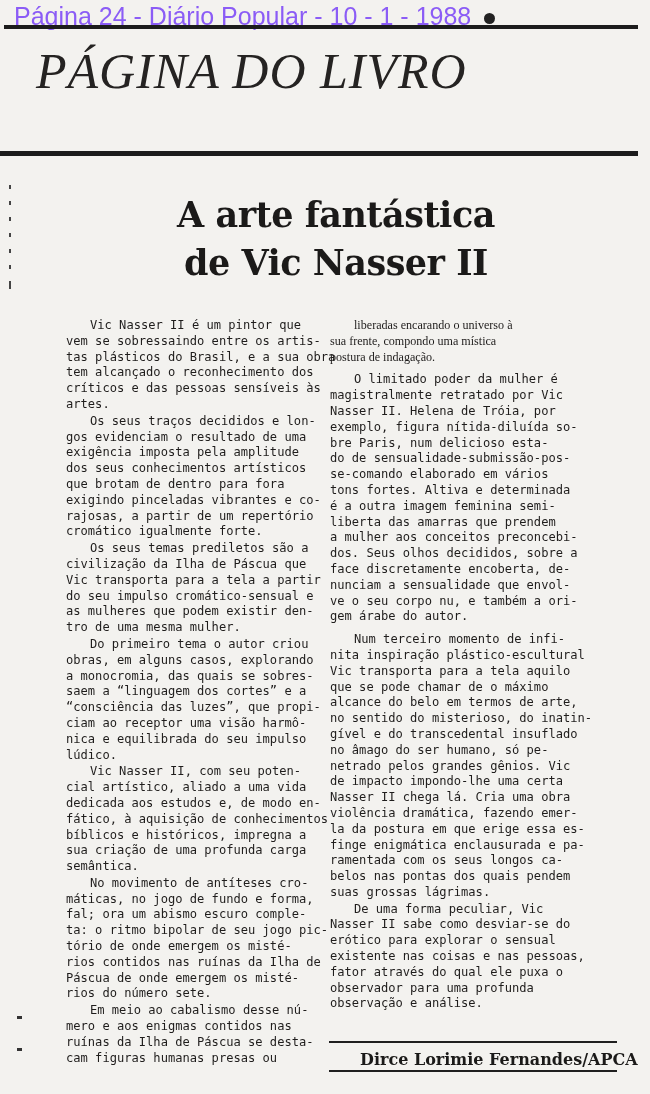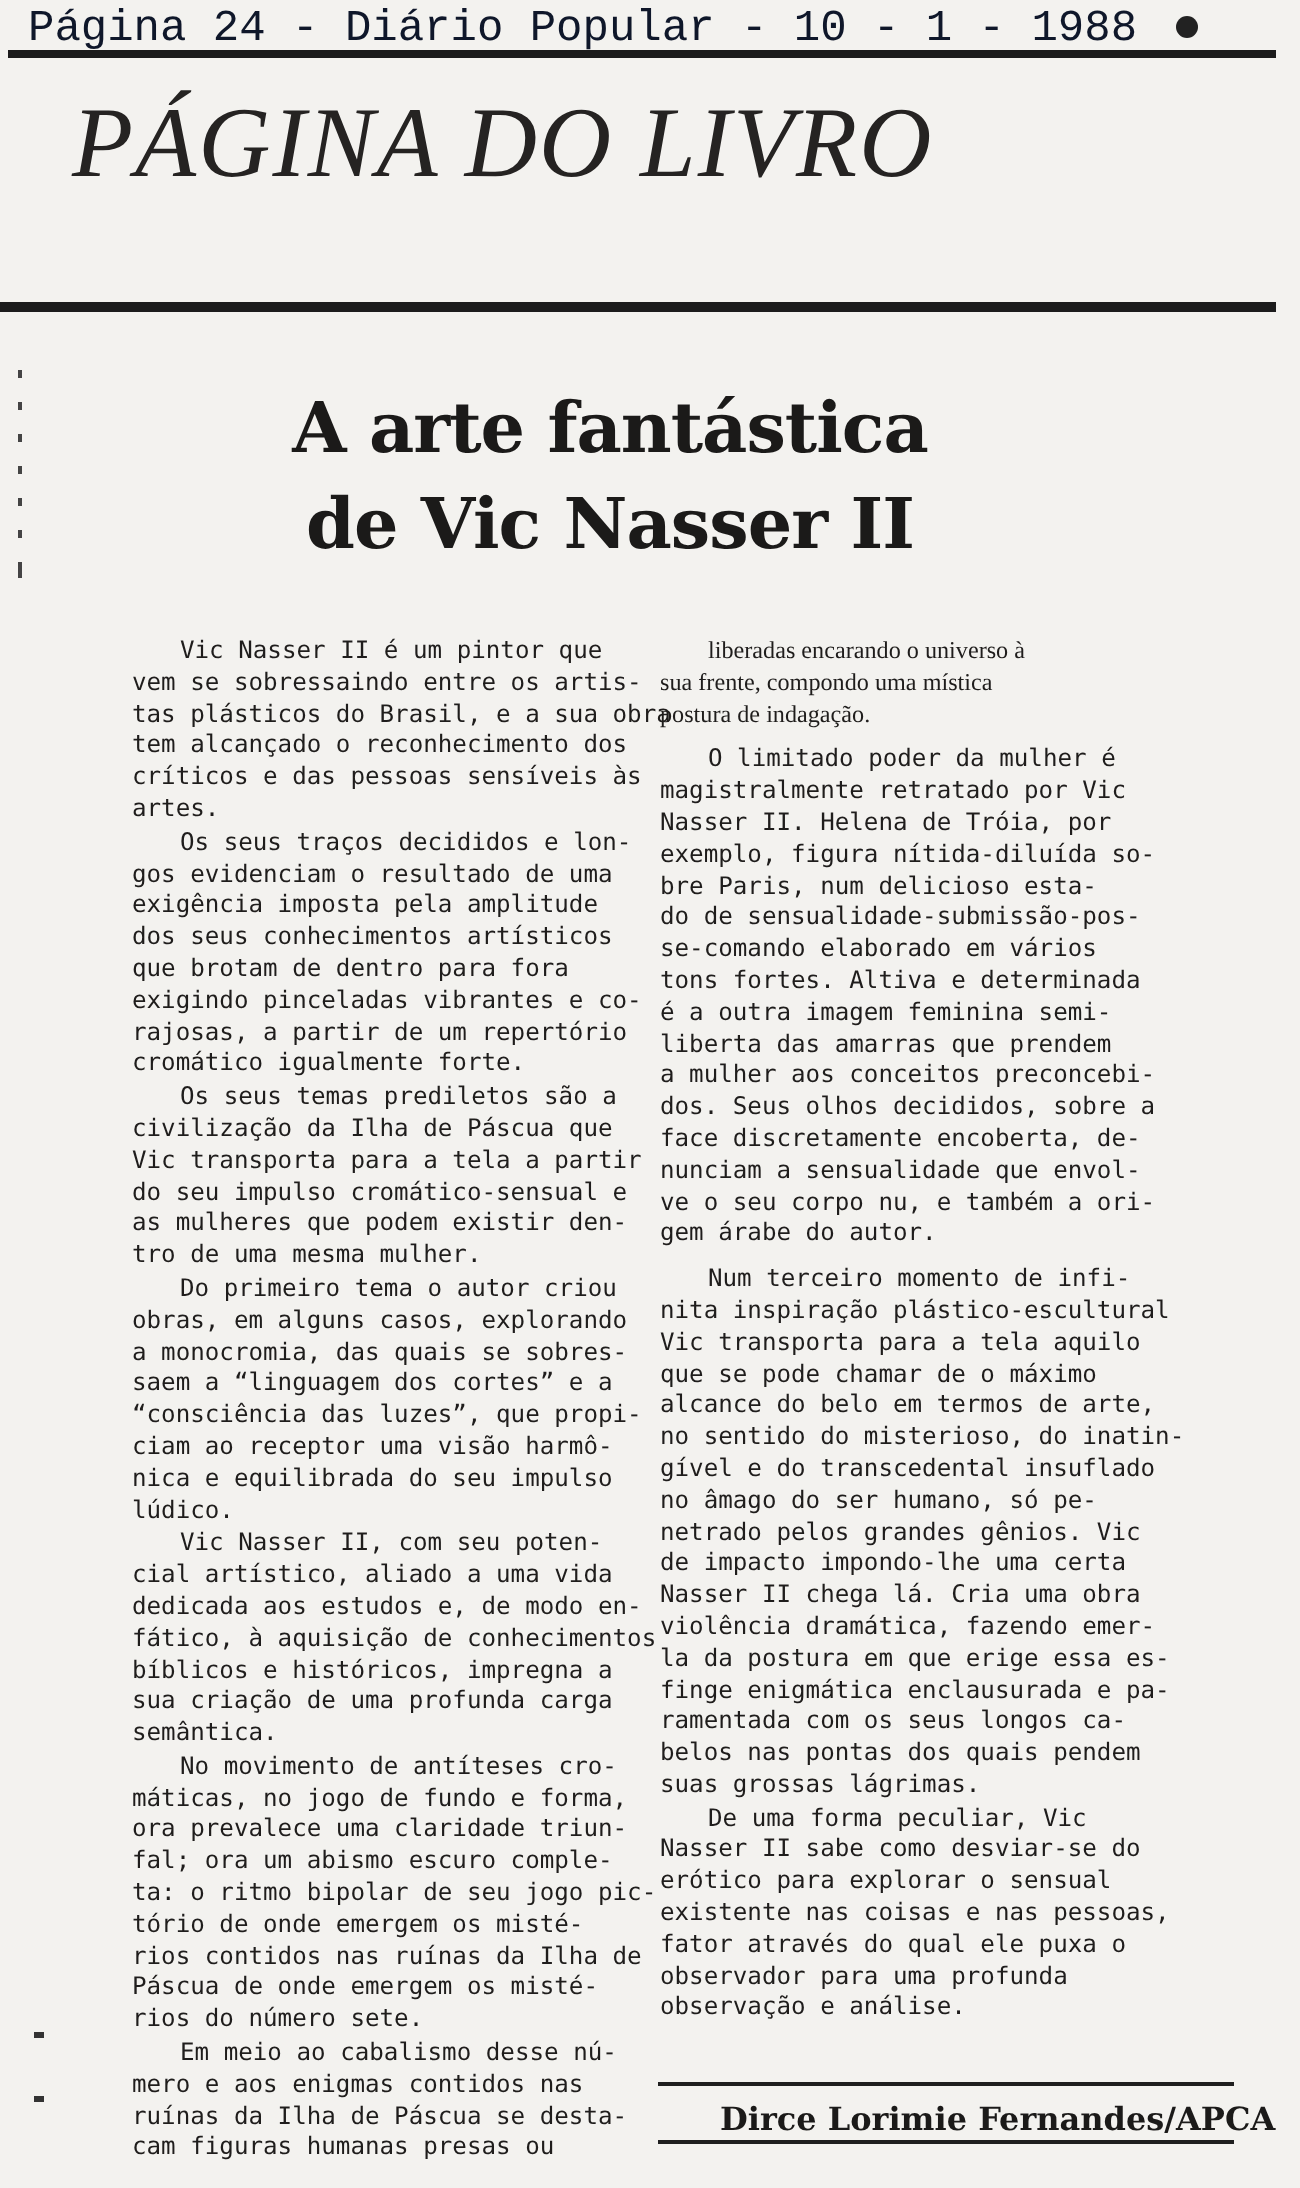--- a/index.html
+++ b/index.html
@@ -6,43 +6,43 @@
   body {
     width: 650px; height: 1094px; overflow: hidden;
     background: #f3f2ef;
     font-family: "DejaVu Serif", serif;
     color: #1d1b1a;
     position: relative;
   }
   .page { position: absolute; left: 0; top: 0; width: 650px; height: 1094px; }
   .masthead {
     position: absolute; left: 14px; top: 2px;
-    font-family: Liberation Mono, monospace;
-    font-size: 22px; color: #0f172a;
+    font-family: Liberation Sans, sans-serif;
+    font-size: 25px; color: #8b5cf6;
     letter-spacing: 0px;
     white-space: nowrap;
   }
   .masthead .dot {
     display: inline-block; width: 11px; height: 11px; border-radius: 50%;
     background: #222; margin-left: 6px; vertical-align: 1px;
   }
   .rule-top { position: absolute; left: 4px; top: 25px; width: 634px; height: 4px; background: #1c1c1c; }
   .section-title {
     position: absolute; left: 36px; top: 46px; width: 600px;
     font-family: "Liberation Serif", serif;
     font-style: italic; font-size: 50px; line-height: 1;
     color: #252322; letter-spacing: 1px;
     white-space: nowrap;
   }
   .rule-mid { position: absolute; left: 0px; top: 151px; width: 638px; height: 5px; background: #1c1c1c; }
   .margin-marks { position: absolute; left: 9px; top: 185px; width: 4px; }
   .margin-marks span { display: block; width: 2px; height: 4px; background: #444; margin-bottom: 12px; }
   .margin-marks span.tall { height: 8px; }
   .headline {
-    position: absolute; left: 105px; top: 191px; width: 400px;
+    position: absolute; left: 136px; top: 191px; width: 400px;
     text-align: center;
     font-family: "DejaVu Serif", serif; font-weight: bold;
     font-size: 35px; line-height: 48px; color: #1b1a19;
     letter-spacing: -0.5px;
   }
   .col {
     position: absolute; top: 318px;
     font-family: "DejaVu Sans Mono", monospace;
     font-size: 12.1px; line-height: 15.8px;
     color: #1f1d1c;
@@ -140,21 +140,20 @@
         <span class="line">cial artístico, aliado a uma vida</span>
         <span class="line">dedicada aos estudos e, de modo en-</span>
         <span class="line">fático, à aquisição de conhecimentos</span>
         <span class="line">bíblicos e históricos, impregna a</span>
         <span class="line">sua criação de uma profunda carga</span>
         <span class="line">semântica.</span>
       </p>
       <p class="para" style="text-indent: 0px;">
         <span class="line" style="padding-left: 24px;">No movimento de antíteses cro-</span>
         <span class="line">máticas, no jogo de fundo e forma,</span>
-        <span class="line">ora prevalece uma claridade triun-</span>
         <span class="line">fal; ora um abismo escuro comple-</span>
         <span class="line">ta: o ritmo bipolar de seu jogo pic-</span>
         <span class="line">tório de onde emergem os misté-</span>
         <span class="line">rios contidos nas ruínas da Ilha de</span>
         <span class="line">Páscua de onde emergem os misté-</span>
         <span class="line">rios do número sete.</span>
       </p>
       <p class="para" style="text-indent: 0px;">
         <span class="line" style="padding-left: 24px;">Em meio ao cabalismo desse nú-</span>
         <span class="line">mero e aos enigmas contidos nas</span>

